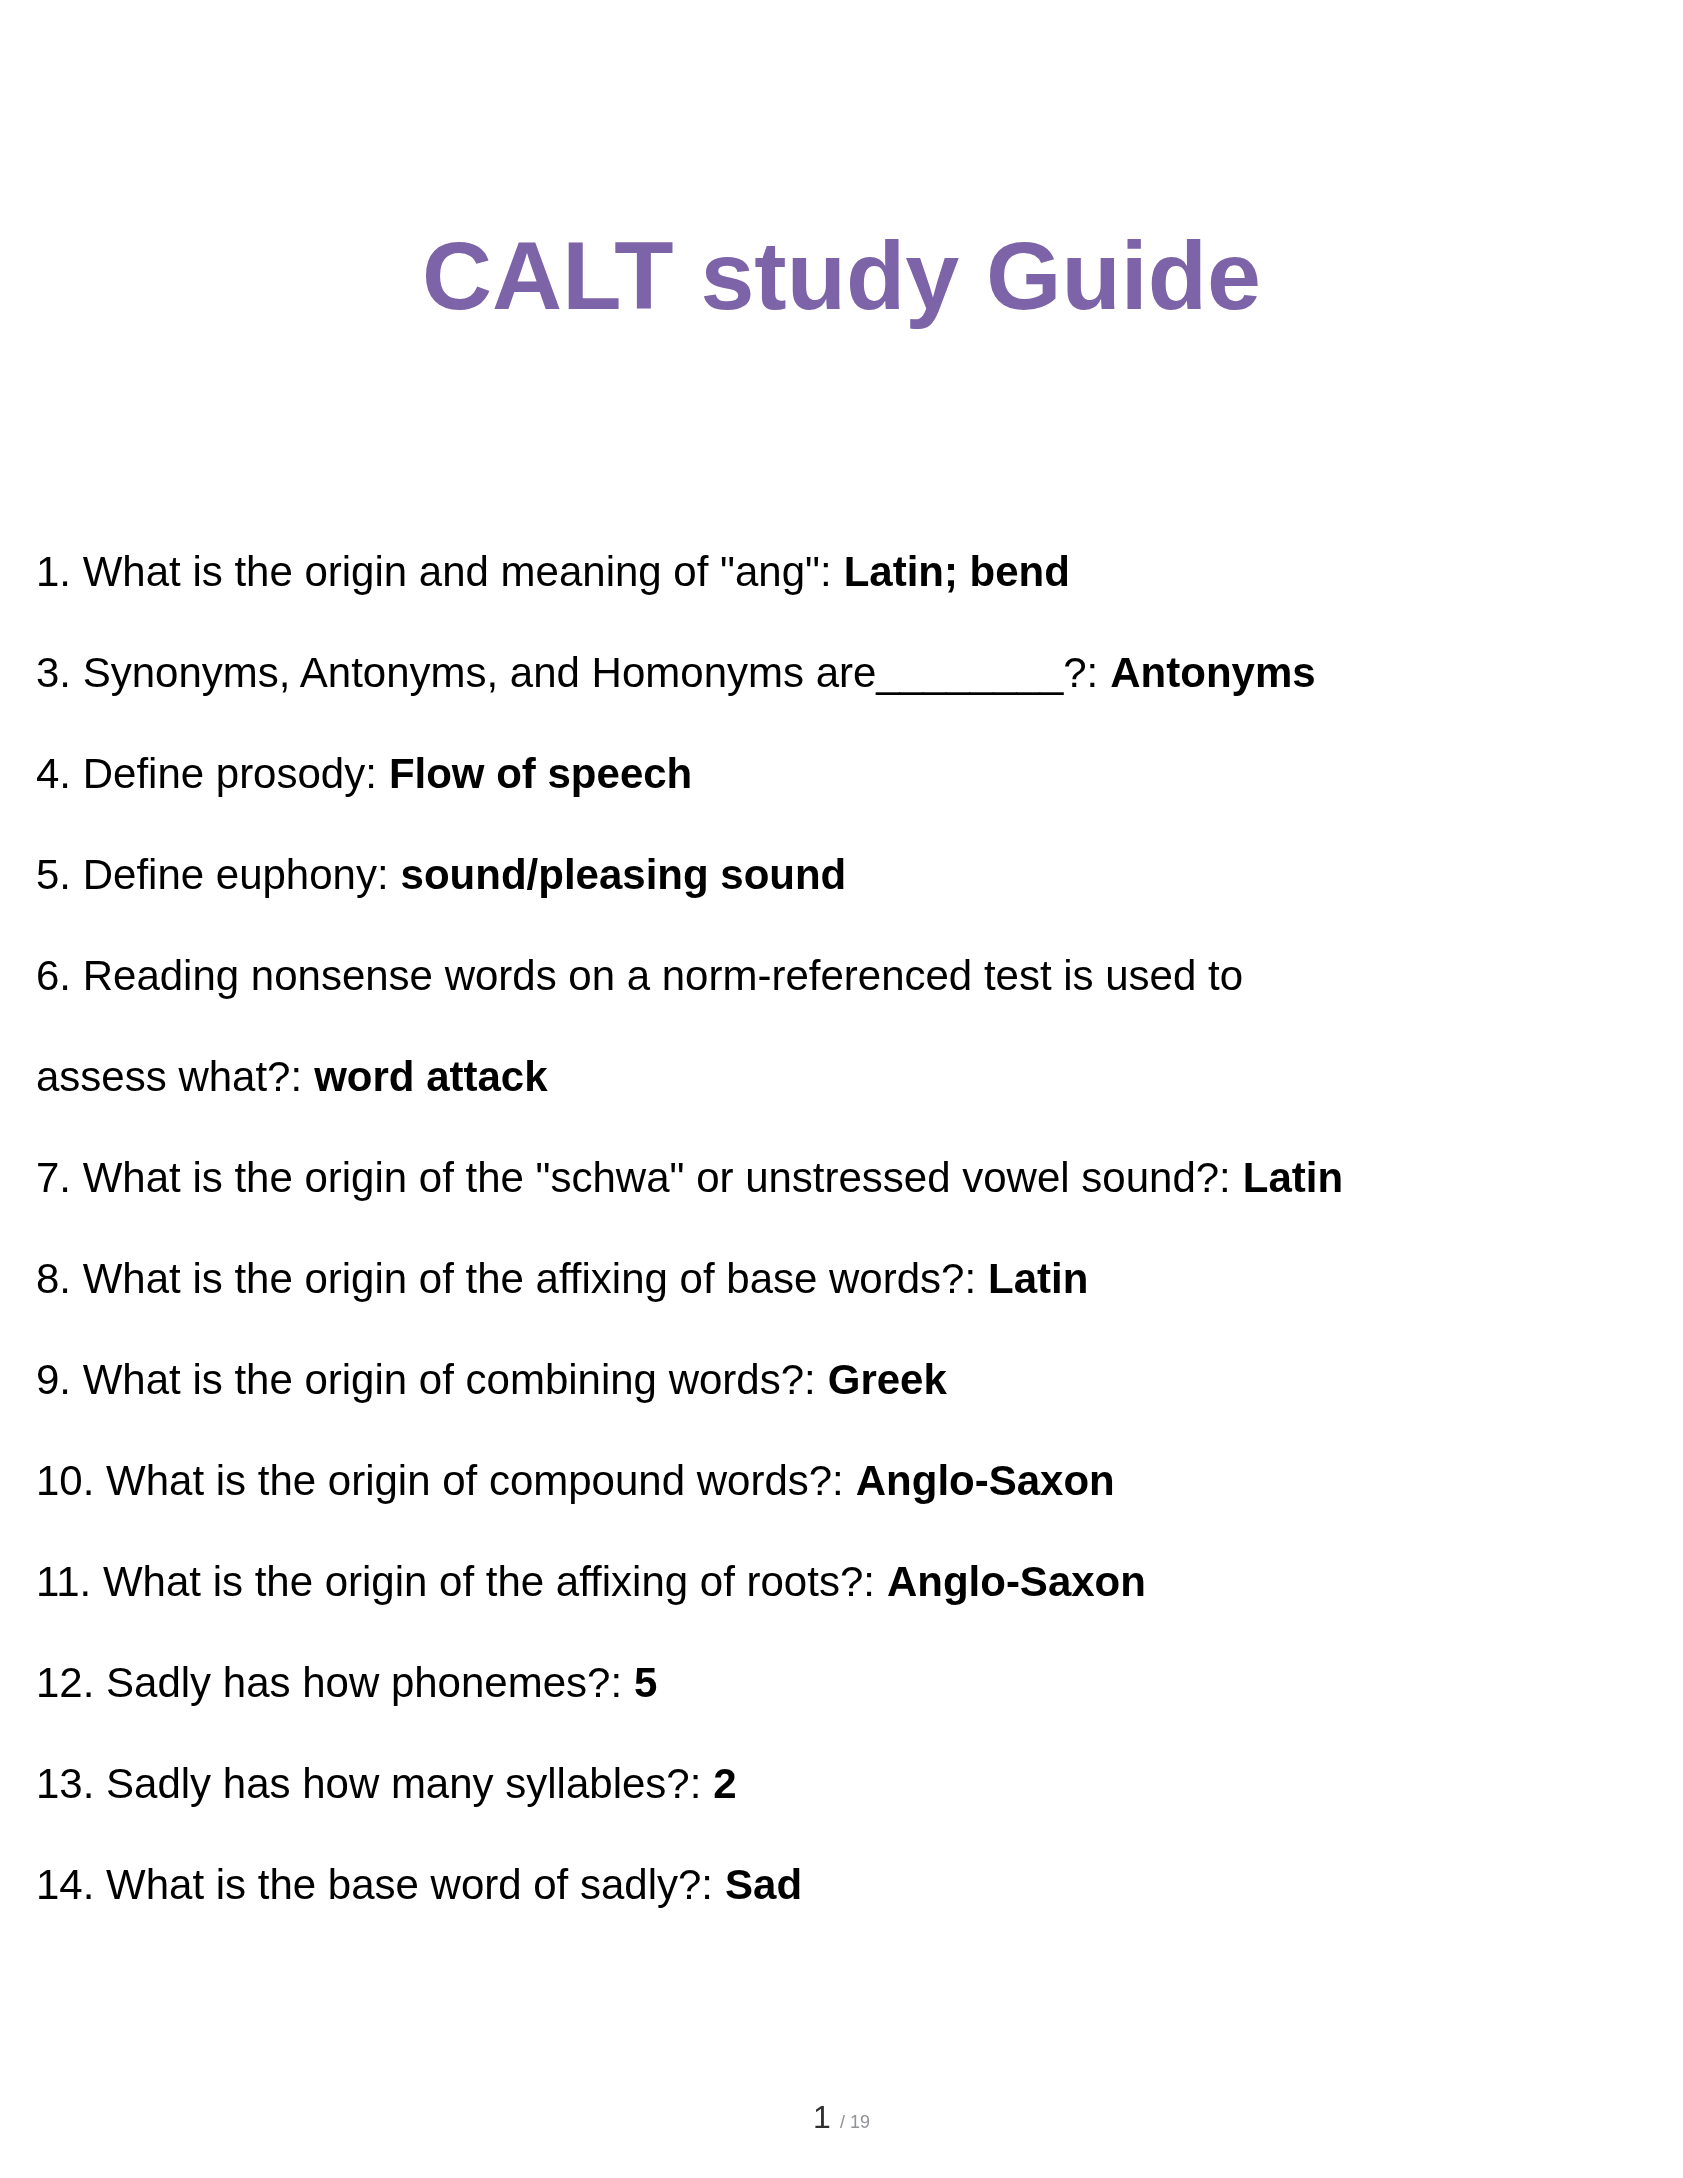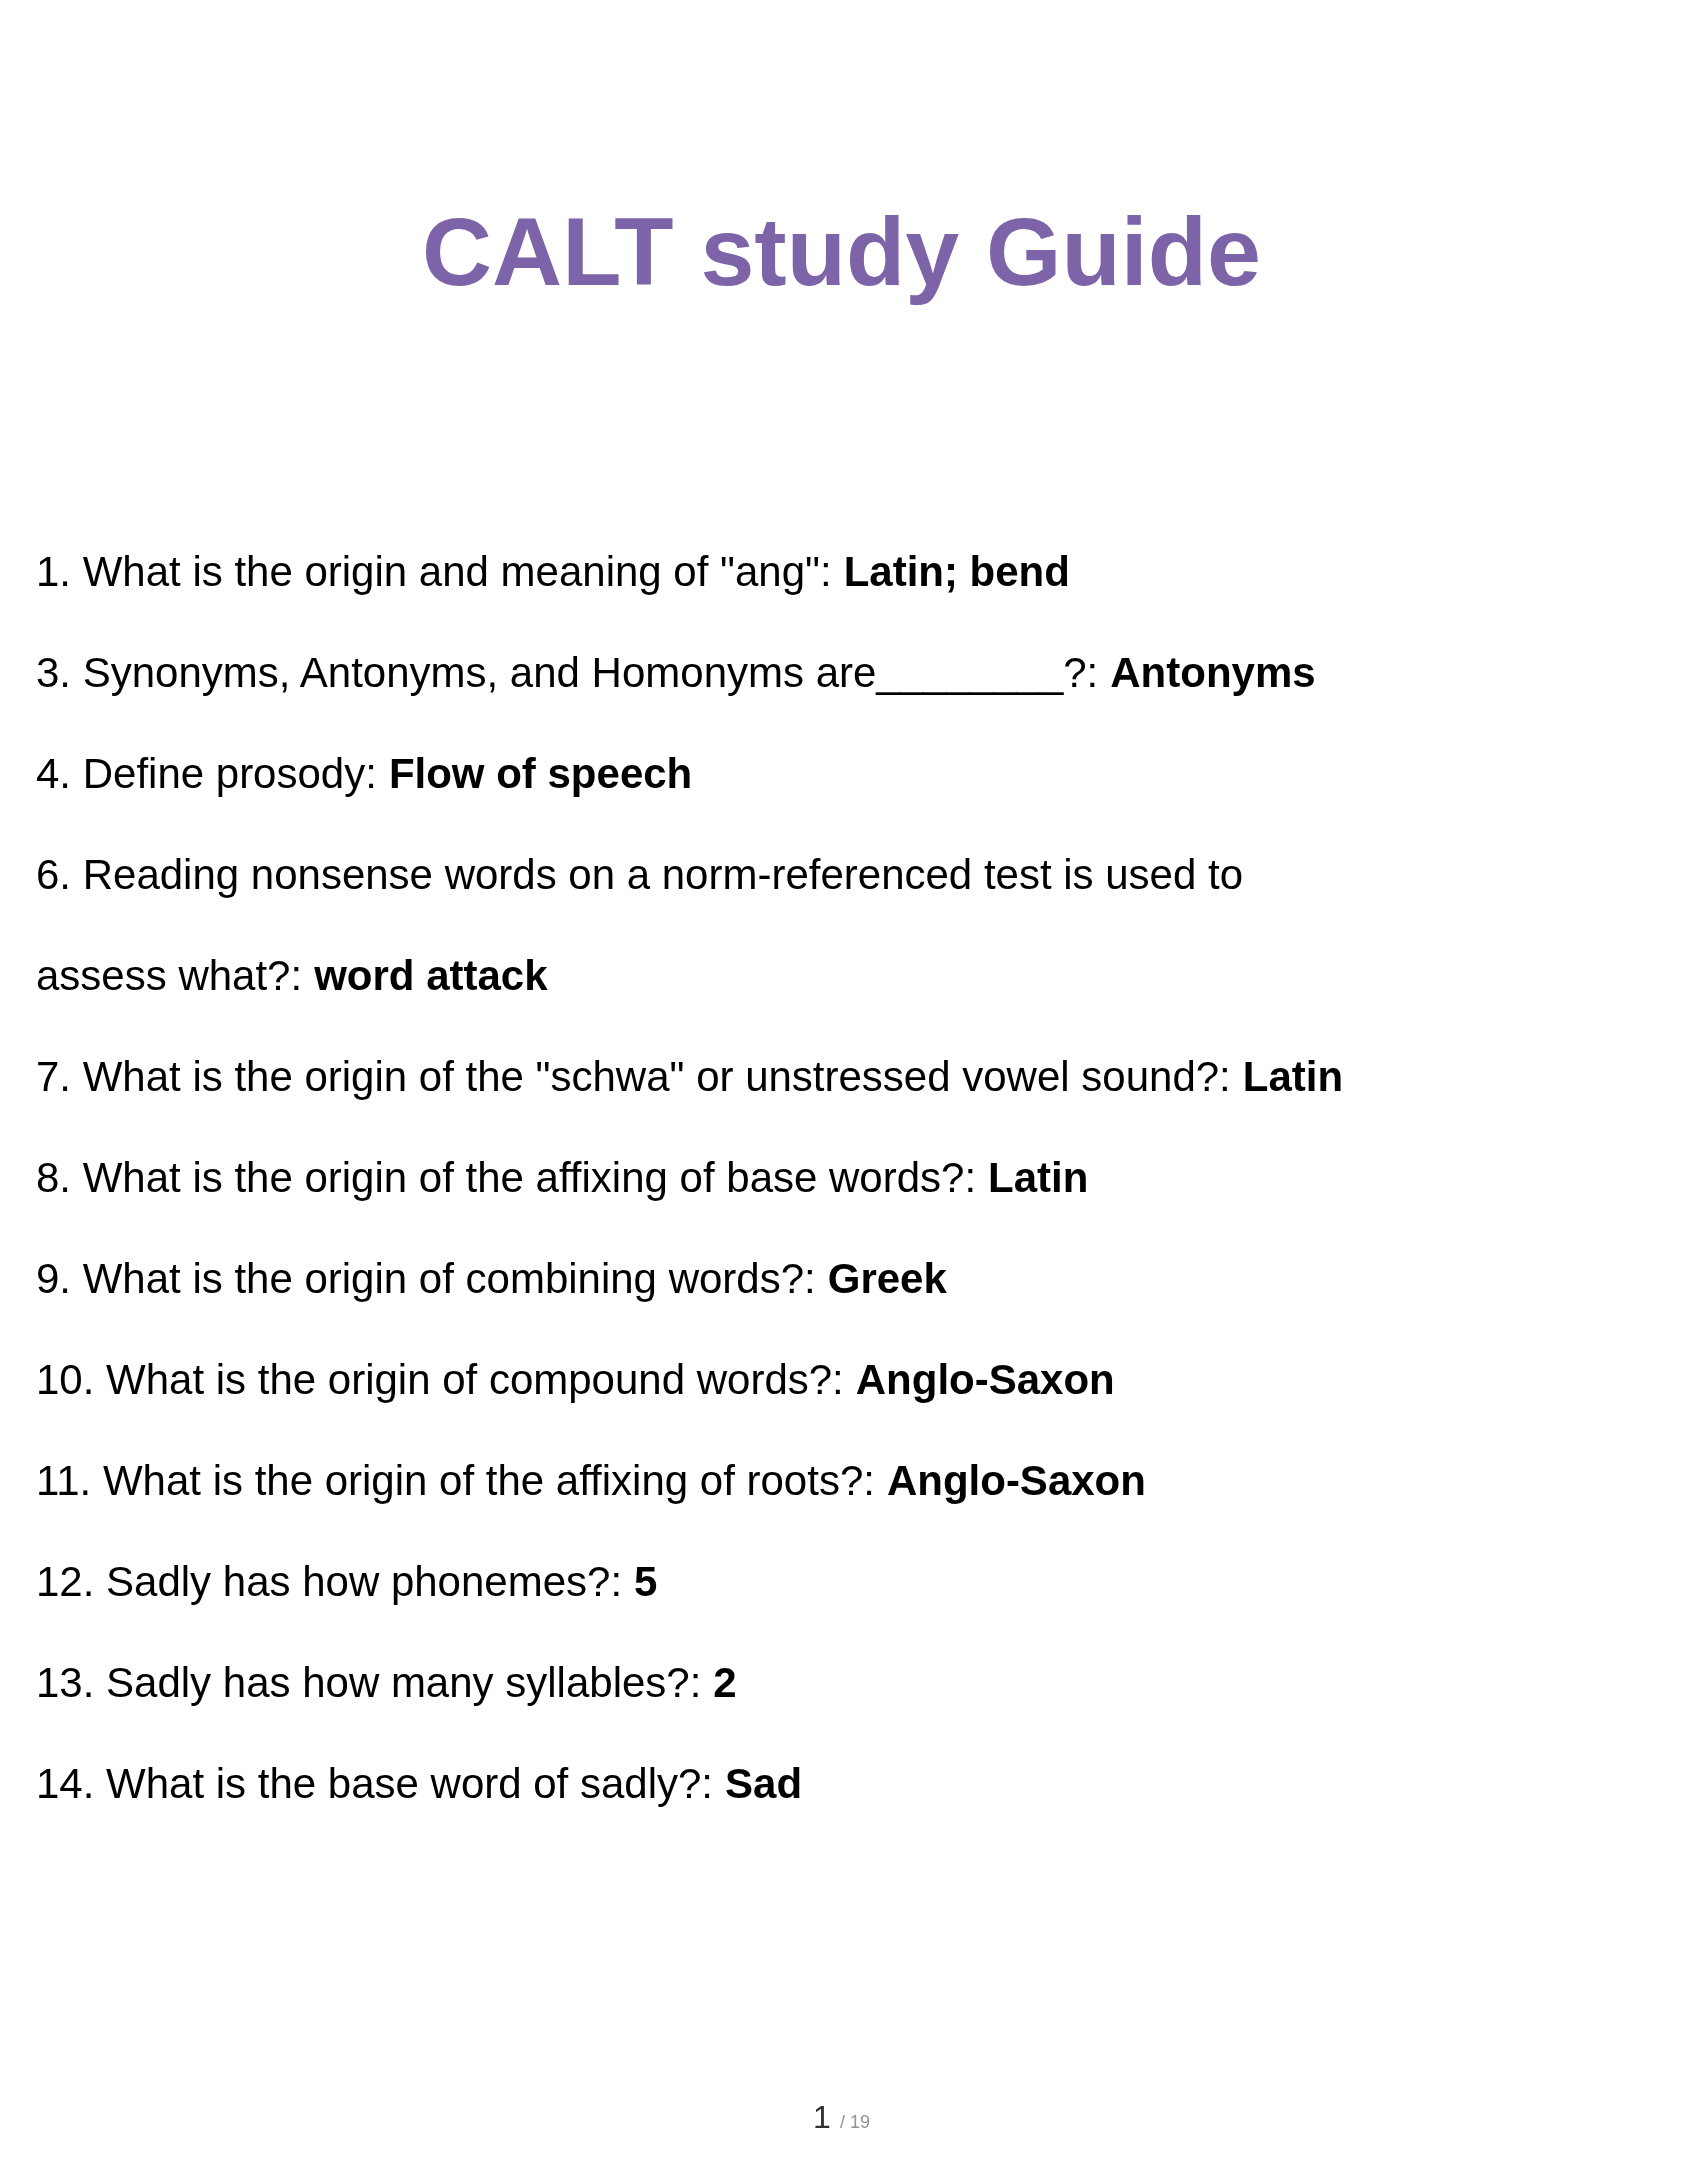--- a/index.html
+++ b/index.html
@@ -67,30 +67,31 @@
     font-size: 18px;
     color: #8f9296;
     margin-left: 9px;
   }
 </style>
 </head>
 <body>
 
 <div class="page">
 
-  <h1 class="title" style="color: rgb(125, 99, 168);">CALT study Guide</h1>
+  <h1 class="title" style="color: rgb(125, 99, 168); margin-top: 24px;">CALT study Guide</h1>
 
   <main class="qa">
   <div class="row"><span class="q">1. What is the origin and meaning of "ang":</span><span class="a">Latin; bend</span></div>
 
 
   <div class="row"><span class="q">3. Synonyms, Antonyms, and Homonyms are________?:</span><span class="a">Antonyms</span></div>
 
   <div class="row"><span class="q">4. Define prosody:</span><span class="a">Flow of speech</span></div>
 
+  <div class="row"><span class="q">5. Define euphony:</span><span class="a">sound/pleasing sound</span></div>
 
   <div class="row"><span class="q">6. Reading nonsense words on a norm-referenced test is used to</span></div>
 
   <div class="row"><span class="q">assess what?:</span><span class="a">word attack</span></div>
 
   <div class="row"><span class="q">7. What is the origin of the "schwa" or unstressed vowel sound?:</span><span class="a">Latin</span></div>
 
   <div class="row"><span class="q">8. What is the origin of the affixing of base words?:</span><span class="a">Latin</span></div>
 
   <div class="row"><span class="q">9. What is the origin of combining words?:</span><span class="a">Greek</span></div>

